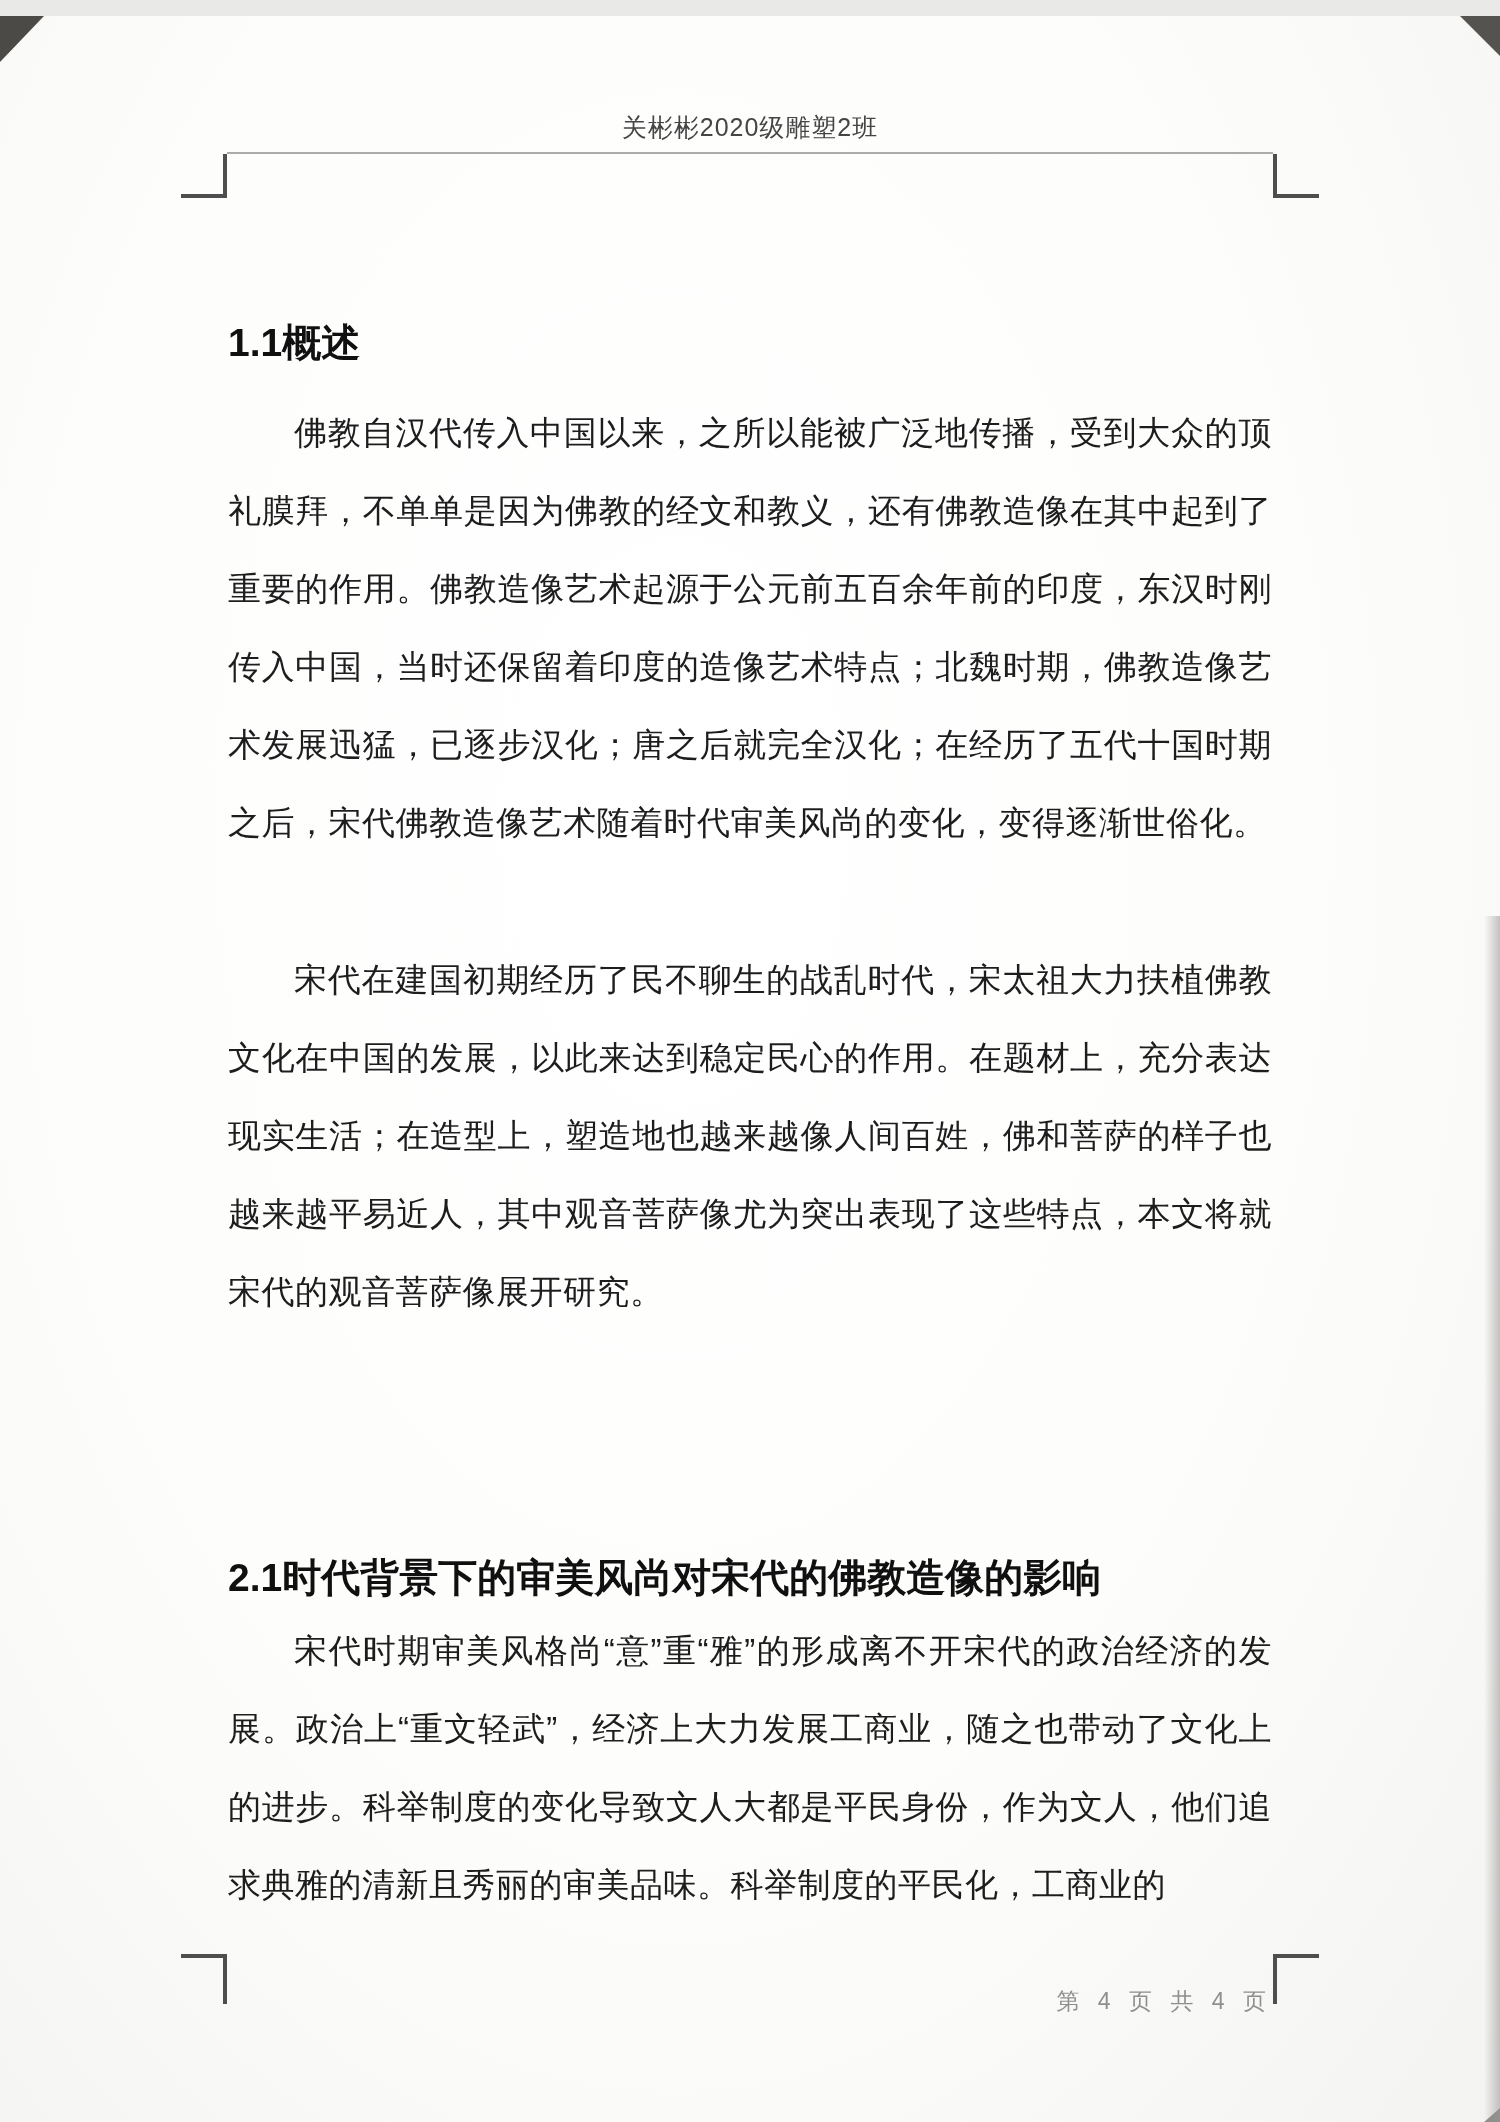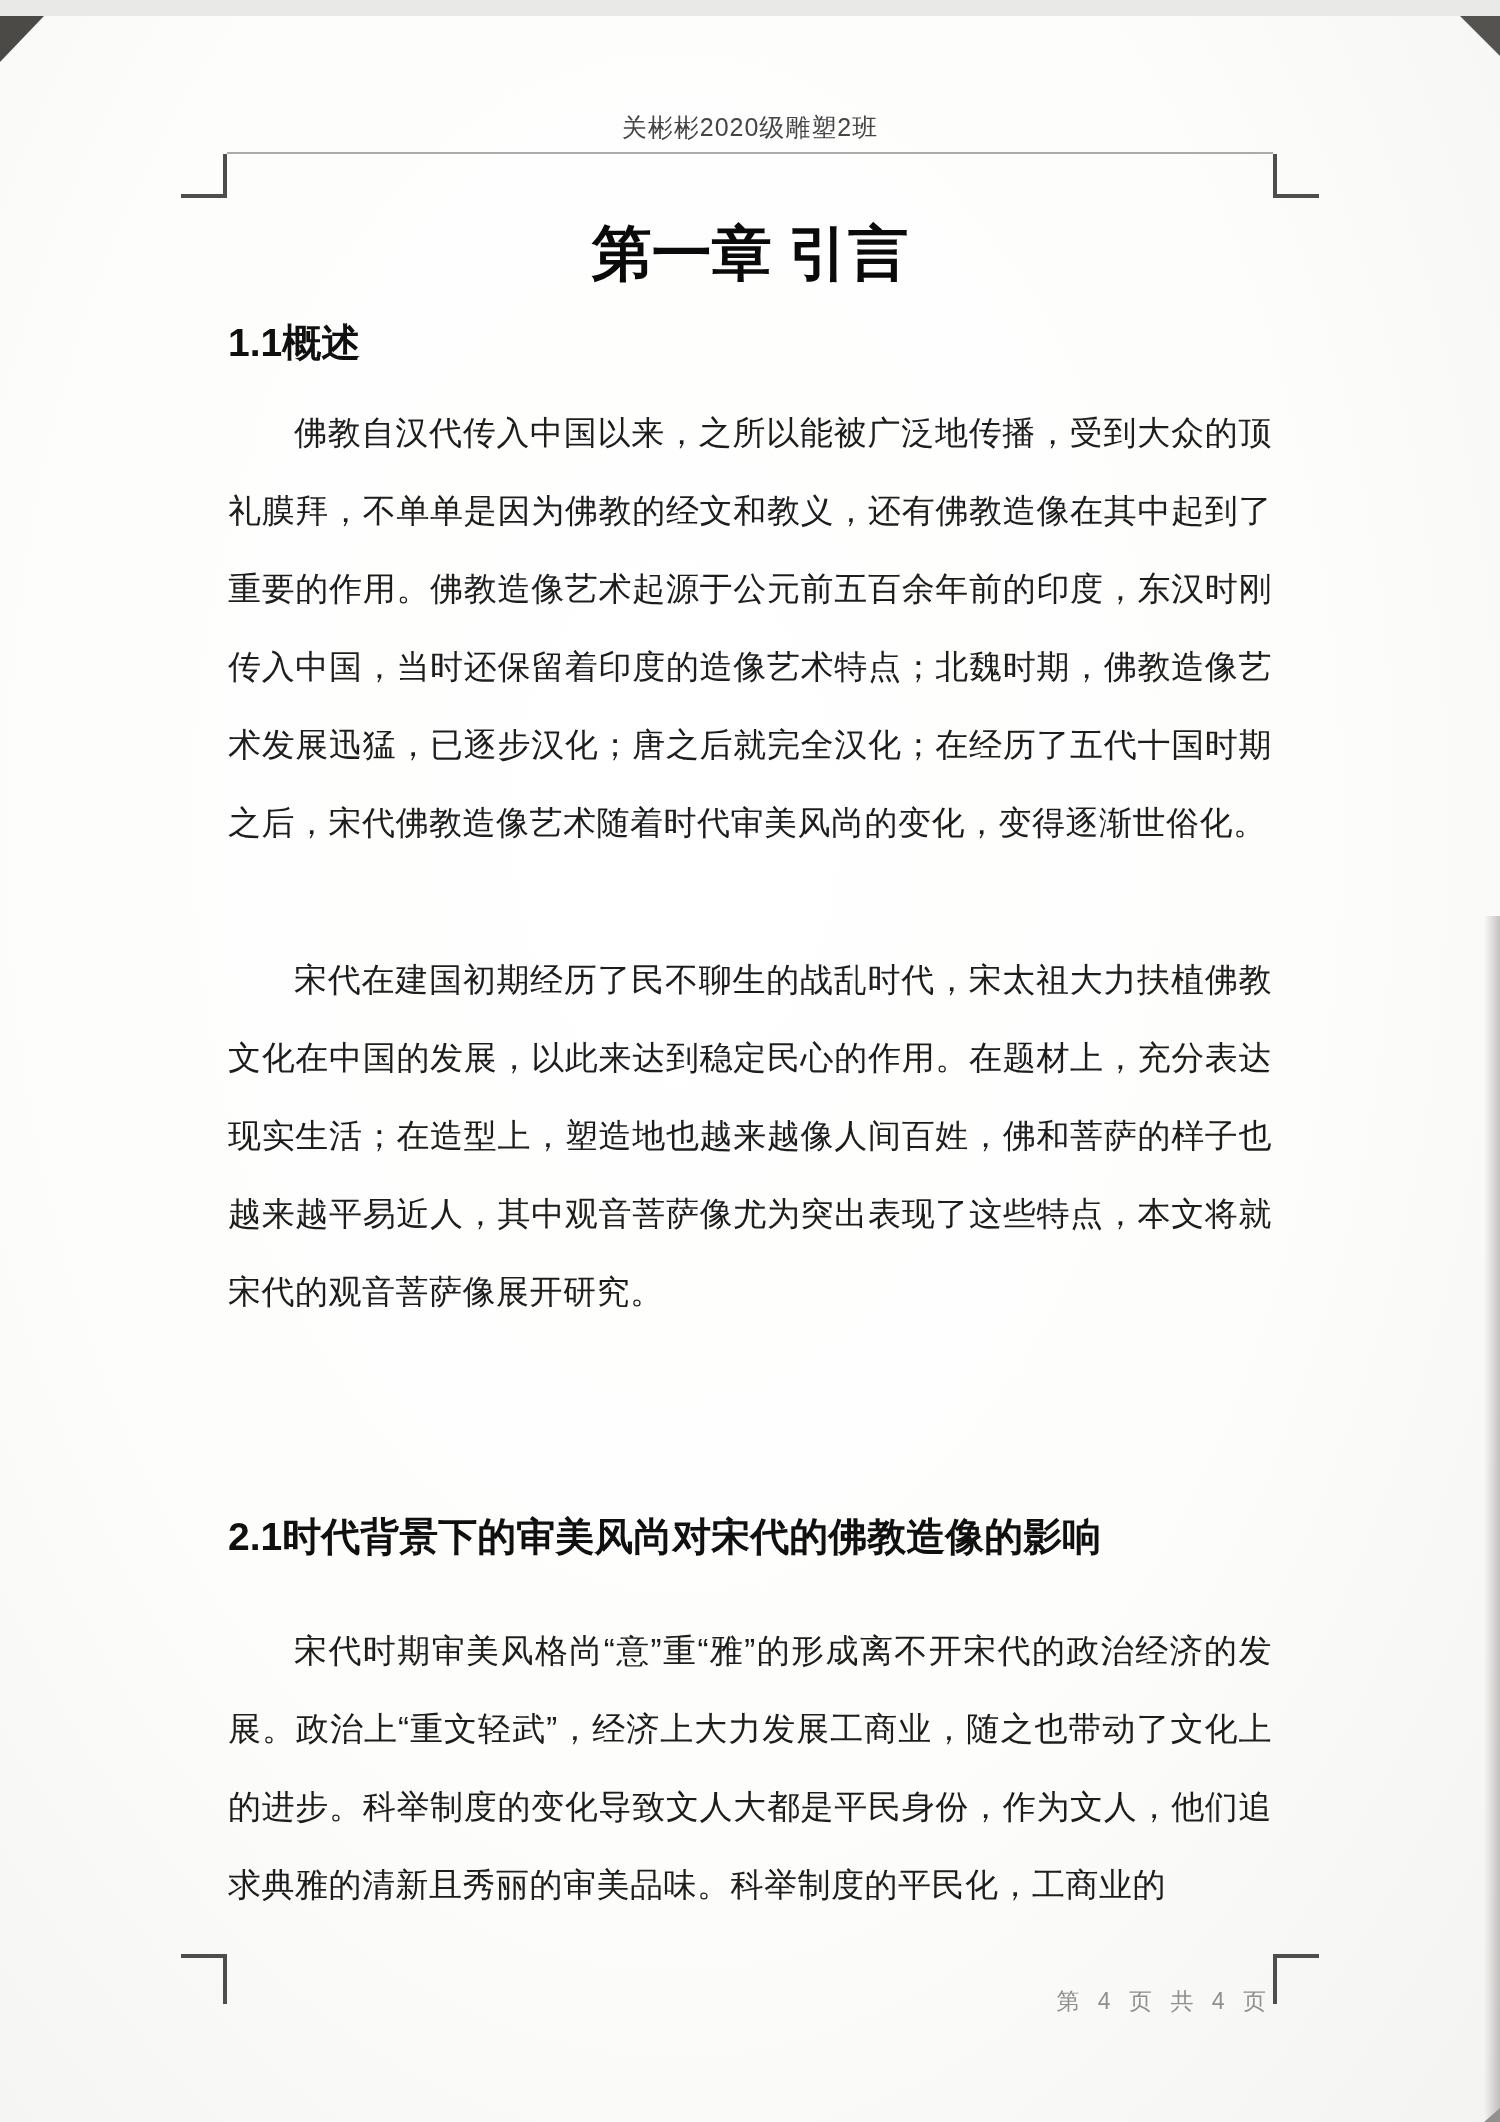--- a/index.html
+++ b/index.html
@@ -37,21 +37,21 @@
   }
   .title-1 { top:203px; font-size:60px; }
   .title-2 { top:1425px; font-size:58px; }
 
   
   .section-heading {
     position:absolute; left:228px; width:1044px;
     font-size:39px; font-weight:700; color:#101010; line-height:1.2;
   }
   .section-1 { top:304px; }
-  .section-2 { top:1498px; }
+  .section-2 { top:1539px; }
 
   
   .para {
     position:absolute; left:228px; width:1044px;
     font-size:33px; line-height:78px; letter-spacing:0.5px;
     text-align:justify; text-justify:inter-character;
     text-indent:2em; color:#1d1d1d;
   }
   .para-1 { top:378px; }
   .para-2 { top:925px; }
@@ -87,21 +87,20 @@
   <div class="photo-edge-bottom"></div>
 
   <div class="doc-header">关彬彬2020级雕塑2班</div>
   <div class="header-rule"></div>
 
   <div class="corner corner-tl"></div>
   <div class="corner corner-tr"></div>
   <div class="corner corner-bl"></div>
   <div class="corner corner-br"></div>
 
-  <div class="chapter-title title-1">第一章 引言</div>
   <div class="section-heading section-1">1.1概述</div>
   <div class="para para-1">佛教自汉代传入中国以来，之所以能被广泛地传播，受到大众的顶礼膜拜，不单单是因为佛教的经文和教义，还有佛教造像在其中起到了重要的作用。佛教造像艺术起源于公元前五百余年前的印度，东汉时刚传入中国，当时还保留着印度的造像艺术特点；北魏时期，佛教造像艺术发展迅猛，已逐步汉化；唐之后就完全汉化；在经历了五代十国时期之后，宋代佛教造像艺术随着时代审美风尚的变化，变得逐渐世俗化。</div>
   <div class="para para-2">宋代在建国初期经历了民不聊生的战乱时代，宋太祖大力扶植佛教文化在中国的发展，以此来达到稳定民心的作用。在题材上，充分表达现实生活；在造型上，塑造地也越来越像人间百姓，佛和菩萨的样子也越来越平易近人，其中观音菩萨像尤为突出表现了这些特点，本文将就宋代的观音菩萨像展开研究。</div>
 
   <div class="section-heading section-2">2.1时代背景下的审美风尚对宋代的佛教造像的影响</div>
   <div class="para para-3">宋代时期审美风格尚“意”重“雅”的形成离不开宋代的政治经济的发展。政治上“重文轻武”，经济上大力发展工商业，随之也带动了文化上的进步。科举制度的变化导致文人大都是平民身份，作为文人，他们追求典雅的清新且秀丽的审美品味。科举制度的平民化，工商业的</div>
 
   <div class="doc-footer">第 4 页 共 4 页</div>
 
 </div>

